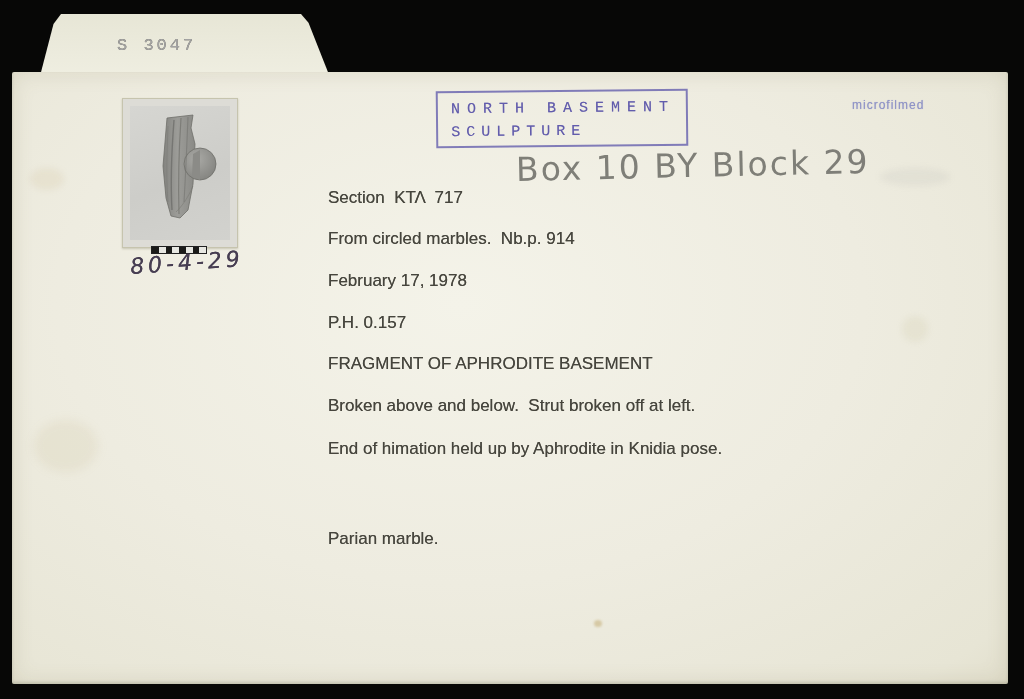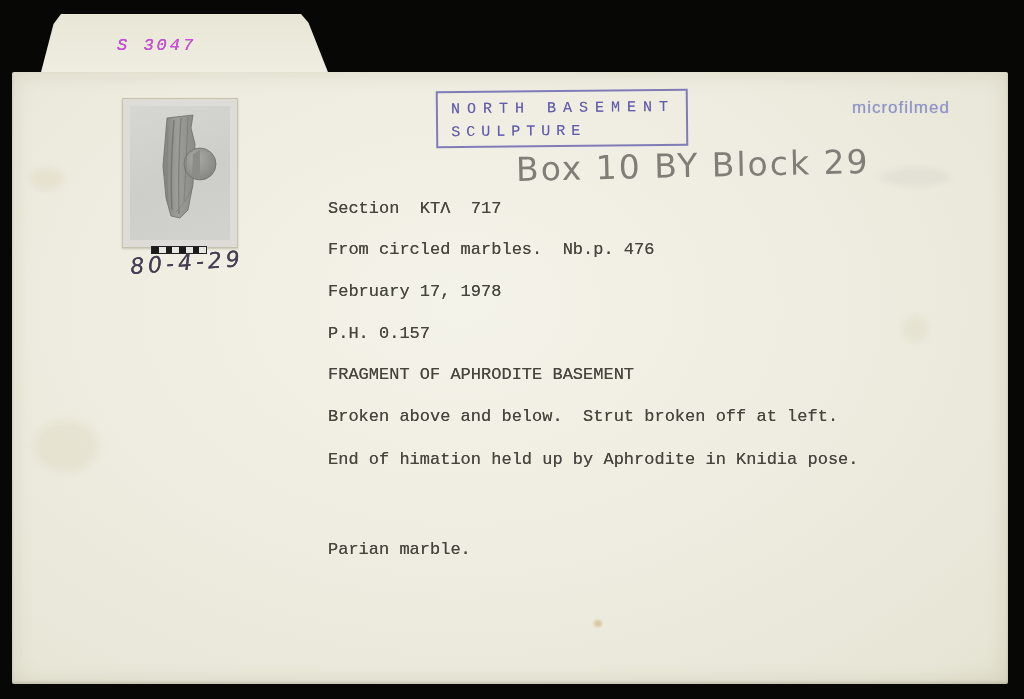--- a/index.html
+++ b/index.html
@@ -17,21 +17,21 @@
   .card-tab {
     position:absolute; left:40px; top:14px; width:300px; height:62px;
     background:linear-gradient(180deg,#e7e6d6 0%, #efeee1 100%);
     clip-path:polygon(4.5% 16%, 7% 0%, 87% 0%, 89.5% 14%, 96.5% 100%, 0% 100%);
   }
 
   
   .catalog {
     position:absolute; left:117px; top:36px;
     font-family:"Liberation Mono", monospace; font-size:17px; letter-spacing:3px;
-    color:#d946ef; white-space:pre; text-shadow:0 0 0.5px #56544a;font-style:italic;
+    color:#a3a3a3; white-space:pre; text-shadow:0 0 0.5px #56544a;
   }
 
   
   .photo {
     position:absolute; left:122px; top:98px; width:116px; height:150px;
     background:#dddcd6; border:1px solid #c6c4ae;
     box-shadow:0 1px 2px rgba(80,75,40,0.25);
   }
   .photo-img {
     position:absolute; left:7px; top:7px; right:7px; bottom:7px;
@@ -60,38 +60,38 @@
   }
   .stamp-line {
     font-family:"Liberation Mono", monospace; font-size:15px; line-height:23px;
     color:#5650a8; white-space:pre; text-shadow:0.4px 0 0.6px rgba(86,80,168,0.55);
   }
   .stamp-line1 { letter-spacing:7px; }
   .stamp-line2 { letter-spacing:6px; }
 
   .microfilmed {
     position:absolute; left:852px; top:98px;
-    font-family:"Liberation Sans", sans-serif; font-size:17px; font-weight:500;
+    font-family:"Liberation Sans", sans-serif; font-size:12px; font-weight:500;
     color:#868bc4; letter-spacing:1px; opacity:0.9;
     text-shadow:0 0 1px rgba(134,139,196,0.7);
   }
 
   
   .pencil-note {
     position:absolute; left:516px; top:146px;
     font-family:"DejaVu Sans", sans-serif; font-size:33px;
     color:#70706a; letter-spacing:2px; transform:rotate(-1.3deg);
     opacity:0.88; white-space:pre;
   }
 
   
   .t-line {
     position:absolute; left:328px;
-    font-family:Liberation Mono, monospace; font-size:17px;
-    color:#46453d; white-space:pre; text-shadow:0 0 0.5px rgba(70,69,61,0.8);margin-top:11px;
+    font-family:Liberation Sans, sans-serif; font-size:17px;
+    color:#46453d; white-space:pre; text-shadow:0 0 0.5px rgba(70,69,61,0.8);
   }
   .t0 { top:188px; } .t1 { top:229px; } .t2 { top:271px; } .t3 { top:313px; }
   .t4 { top:354px; } .t5 { top:396px; }
   .t6 { top:439px; } .t7 { top:463px; } .t8 { top:487px; }
   .t9 { top:529px; }
 
   
   .stain { position:absolute; border-radius:50%; pointer-events:none; }
   .stain.s1 { left:30px; top:168px; width:34px; height:22px; background:rgba(190,168,105,0.12); filter:blur(3px); }
   .stain.s2 { left:34px; top:420px; width:64px; height:52px; background:rgba(180,158,98,0.10); filter:blur(5px); }
@@ -150,21 +150,21 @@
   <div class="stamp-box">
     <div class="stamp-line stamp-line1">NORTH BASEMENT</div>
     <div class="stamp-line stamp-line2">SCULPTURE</div>
   </div>
 
   <div class="microfilmed">microfilmed</div>
 
   <div class="pencil-note">Box 10 BY Block 29</div>
 
   <div class="t-line t0">Section  ΚΤΛ  717</div>
-  <div class="t-line t1">From circled marbles.  Nb.p. 476</div>
+  <div class="t-line t1">From circled marbles.  Nb.p. 914</div>
   <div class="t-line t2">February 17, 1978</div>
   <div class="t-line t3">P.H. 0.157</div>
   <div class="t-line t4">FRAGMENT OF APHRODITE BASEMENT</div>
   <div class="t-line t5">Broken above and below.  Strut broken off at left.</div>
   <div class="t-line t6">End of himation held up by Aphrodite in Knidia pose.</div>
   <div class="t-line t9">Parian marble.</div>
 
   <div class="stain s1"></div>
   <div class="stain s2"></div>
   <div class="stain s3"></div>

